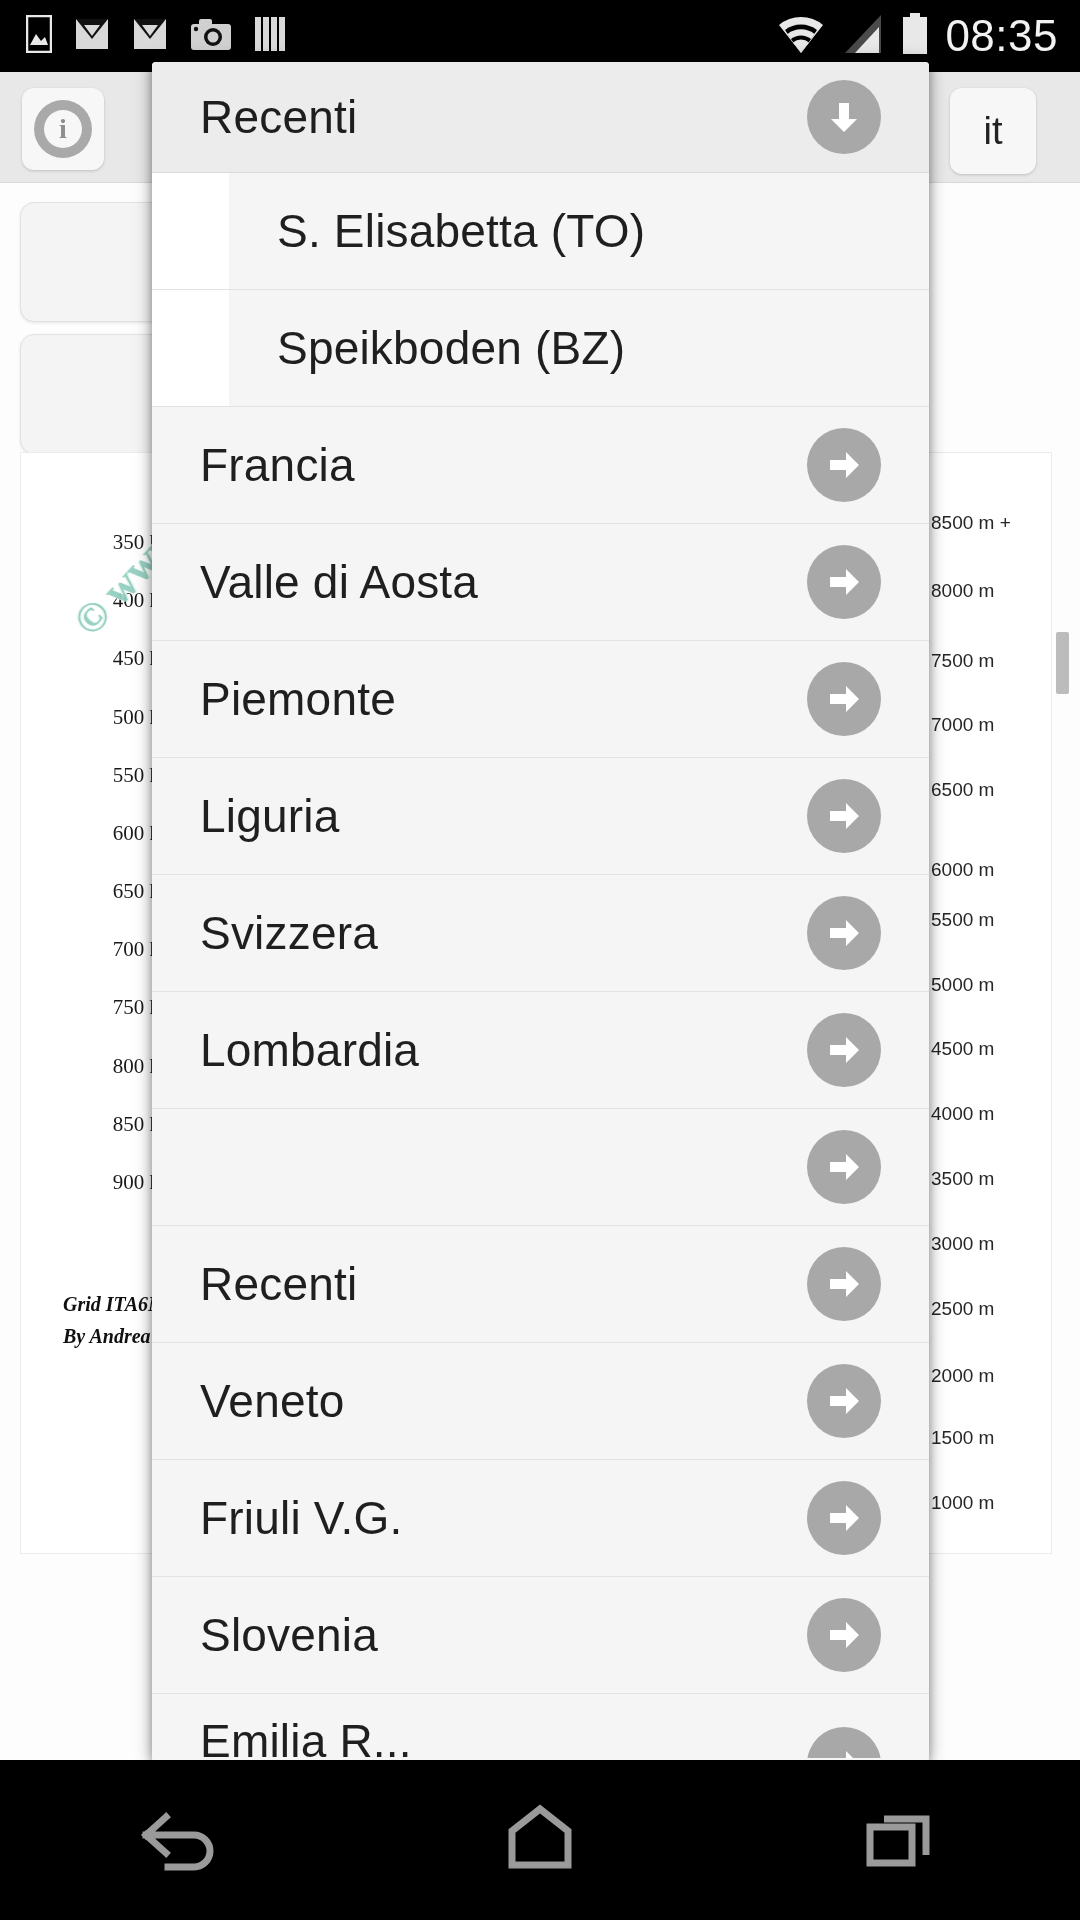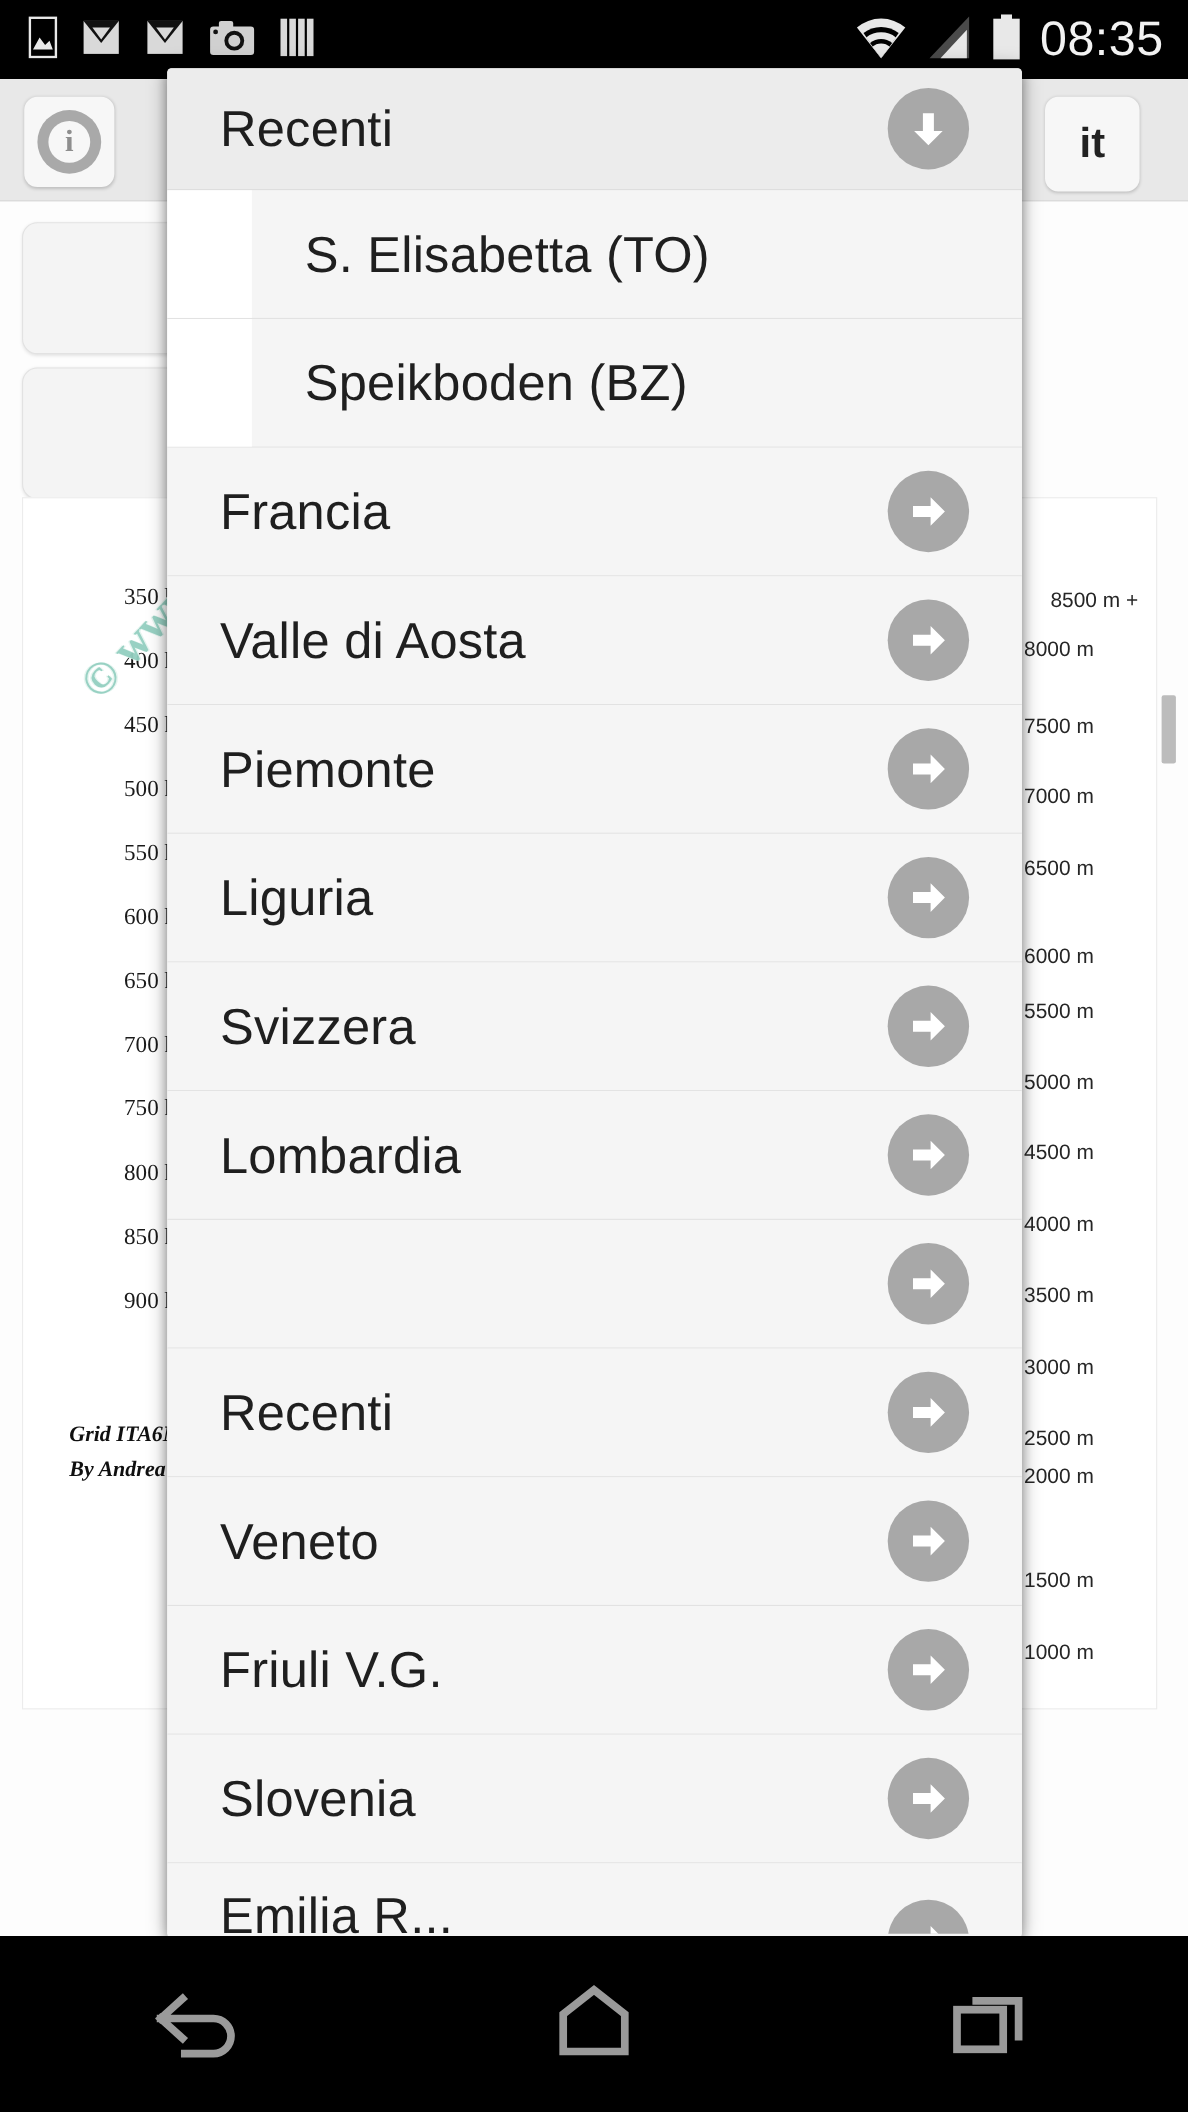--- a/index.html
+++ b/index.html
@@ -27,21 +27,21 @@
     position:absolute;left:0;top:0;width:1080px;height:110px;
     background:#e8e8e8;border-bottom:1px solid #d8d8d8;
   }
   .tool-tile{
     position:absolute;background:#f7f7f7;border-radius:12px;
     box-shadow:0 1px 3px rgba(0,0,0,.18);
     display:flex;align-items:center;justify-content:center;
   }
   #btn-info{left:22px;top:16px;width:82px;height:82px;}
   #btn-lang{left:950px;top:16px;width:86px;height:86px;}
-  .lang-label{font-size:38px;color:#222;font-weight:700;}
+  .lang-label{font-size:38px;color:#222;font-weight:400;}
 
   .circ-icon{border-radius:50%;background:#a9a9a9;display:flex;align-items:center;justify-content:center;}
 
   
   .info-ring{width:58px;height:58px;border-radius:50%;background:#a9a9a9;display:flex;align-items:center;justify-content:center;}
   .info-inner{width:38px;height:38px;border-radius:50%;background:#f7f7f7;display:flex;align-items:center;justify-content:center;
     font-size:28px;font-weight:700;color:#8e8e8e;font-family:"Liberation Serif",serif;line-height:1;}
 
   
   .side-panel{
@@ -323,21 +323,21 @@
           <div class="hatch" style="top: 85%; height: 5%; background: repeating-linear-gradient(rgba(90, 60, 0, 0.5) 0px, rgba(90, 60, 0, 0.5) 2px, transparent 2px, transparent 6px);"></div>
           <div class="hatch" style="top: 90%; height: 4%; background: repeating-linear-gradient(rgba(80, 40, 0, 0.35) 0px, rgba(80, 40, 0, 0.35) 2px, transparent 2px, transparent 7px);"></div>
         </div>
 
       <div class="marker-dot" style="left:187px;top:612px;"></div>
       <div class="marker-mag" style="left:180px;top:628px;"></div>
       <div class="red-box"></div>
 
       <div id="alt-axis">
         <div class="alt-rail"></div>
-      <div class="alt-label" style="top: 44px; margin-left: 24px;">8500 m +</div>
+      <div class="alt-label" style="top: 20px;">8500 m +</div>
           <div class="alt-tick" style="top: 28px;"></div>
           <div class="alt-label" style="top: 88px;">8000 m</div>
           <div class="alt-tick" style="top: 92.8px;"></div>
           <div class="alt-label" style="top: 157.6px;">7500 m</div>
           <div class="alt-tick" style="top: 157.6px;"></div>
           <div class="alt-label" style="top: 222.4px;">7000 m</div>
           <div class="alt-tick" style="top: 222.4px;"></div>
           <div class="alt-label" style="top: 287.2px;">6500 m</div>
           <div class="alt-tick" style="top: 287.2px;"></div>
           <div class="alt-label" style="top: 367px;">6000 m</div>
@@ -349,21 +349,21 @@
           <div class="alt-label" style="top: 546.4px;">4500 m</div>
           <div class="alt-tick" style="top: 546.4px;"></div>
           <div class="alt-label" style="top: 611.2px;">4000 m</div>
           <div class="alt-tick" style="top: 611.2px;"></div>
           <div class="alt-label" style="top: 676px;">3500 m</div>
           <div class="alt-tick" style="top: 676px;"></div>
           <div class="alt-label" style="top: 740.8px;">3000 m</div>
           <div class="alt-tick" style="top: 740.8px;"></div>
           <div class="alt-label" style="top: 805.6px;">2500 m</div>
           <div class="alt-tick" style="top: 805.6px;"></div>
-          <div class="alt-label" style="top: 840px;">2000 m</div>
+          <div class="alt-label" style="top: 873px;">2000 m</div>
           <div class="alt-tick" style="top: 870.4px;"></div>
           <div class="alt-label" style="top: 935.2px;">1500 m</div>
           <div class="alt-tick" style="top: 935.2px;"></div>
           <div class="alt-label" style="top: 1000px;">1000 m</div>
           <div class="alt-tick" style="top: 1000px;"></div>
           <div class="alt-tick small" style="top: 28px;"></div>
           <div class="alt-tick small" style="top: 39px;"></div>
           <div class="alt-tick small" style="top: 50px;"></div>
           <div class="alt-tick small" style="top: 61px;"></div>
           <div class="alt-tick small" style="top: 72px;"></div>

